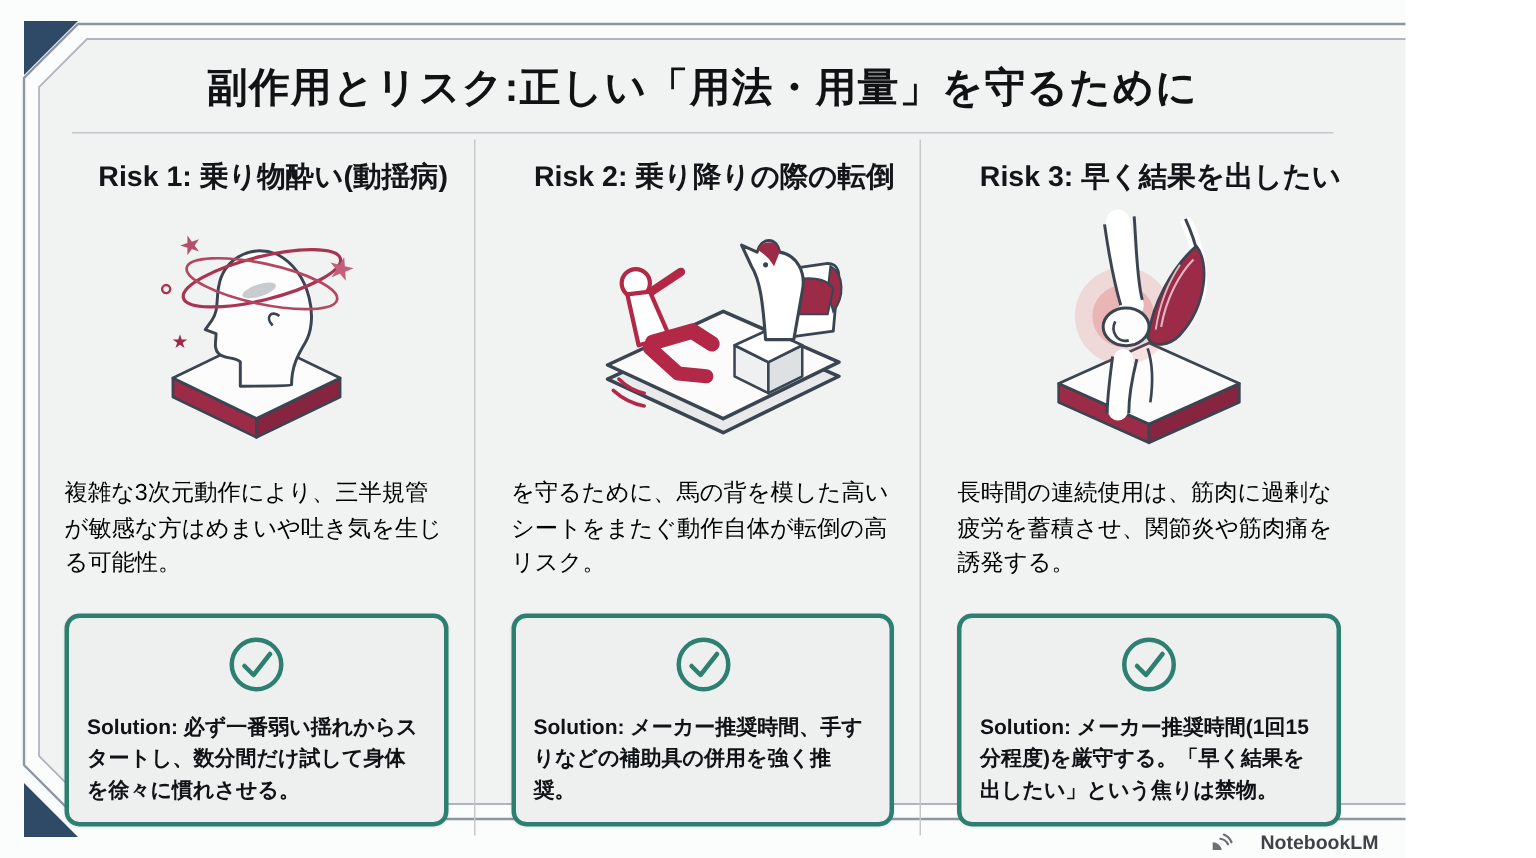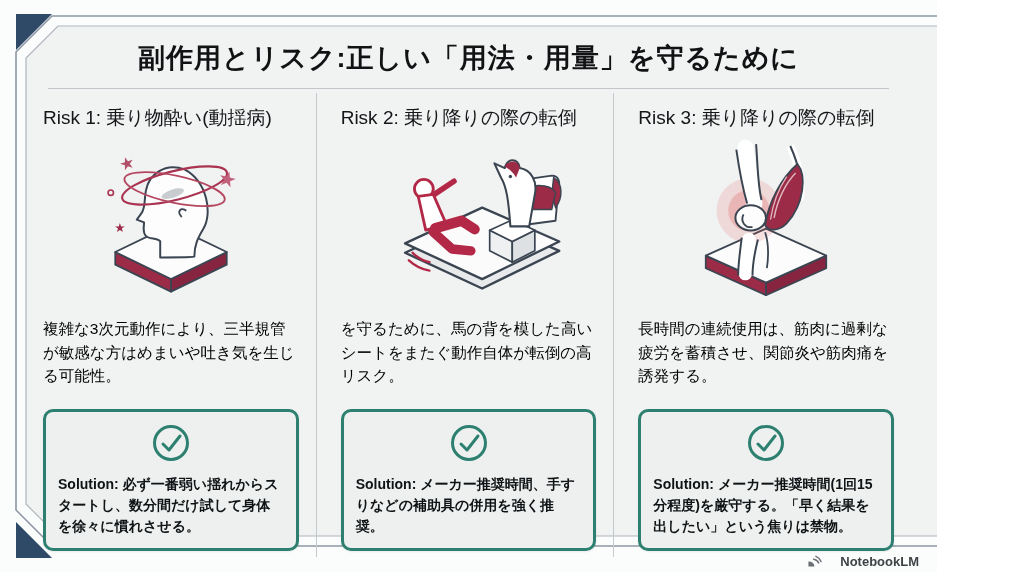--- a/index.html
+++ b/index.html
@@ -15,21 +15,21 @@
     z-index:1;display:flex;flex-direction:column;
   }
   .title{
     text-align:center;font-size:27px;font-weight:700;letter-spacing:1px;
     color:#101214;padding:14px 10px 10px;
   }
   .title-divider{border:none;border-top:1.5px solid #c3c7cb;margin:2px 22px 0;}
   .cols{flex:1;display:flex;margin-top:4px;}
   .col{flex:1;display:flex;flex-direction:column;padding:8px 17px 6px;min-width:0;}
   .col + .col{border-left:1px solid #c6c9cc;padding-left:24px;}
-  .col-header{font-size:19px;font-weight:400;text-align:left;color:#131518;padding:4px 0 2px;}
+  .col-header{font-size:19px;font-weight:700;text-align:right;color:#131518;padding:4px 0 2px;}
   .figure{height:168px;display:flex;align-items:center;justify-content:center;}
   .body-text{
     font-size:15.5px;font-weight:400;line-height:1.52;color:#000000;
     margin:16px 0 0;min-height:92px;
   }
   .solution-box{
     border:3px solid #2d8070;border-radius:10px;background:#edf0ef;
     padding:11px 12px;display:flex;align-items:center;gap:11px;
     box-shadow:0 1px 2px rgba(40,60,60,.08);
     flex-direction:column;
@@ -123,21 +123,21 @@
         <div class="solution-box">
           <svg class="check-icon" viewBox="0 0 40 40" width="40" height="40">
             <circle cx="20" cy="20" r="16.5" fill="none" stroke="#2d8070" stroke-width="3"></circle>
             <path d="M12 21 L18 27 L29 13" fill="none" stroke="#2d8070" stroke-width="3" stroke-linecap="round" stroke-linejoin="round"></path>
           </svg>
           <span class="solution-text">Solution: メーカー推奨時間、手すりなどの補助具の併用を強く推奨。</span>
         </div>
       </div>
 
       <div class="col">
-        <div class="col-header">Risk 3: 乗り降りの際の転倒</div>
+        <div class="col-header">Risk 3: 早く結果を出したい</div>
         <div class="figure">
           <svg viewBox="0 0 190 178" width="172" height="160">
             <polygon points="28,132 95,162 95,176 28,146" fill="#9b2b46" stroke="#3b4552" stroke-width="2" stroke-linejoin="round"></polygon>
             <polygon points="162,132 95,162 95,176 162,146" fill="#872540" stroke="#3b4552" stroke-width="2" stroke-linejoin="round"></polygon>
             <polygon points="95,102 162,132 95,162 28,132" fill="#fcfcfc" stroke="#3b4552" stroke-width="2" stroke-linejoin="round"></polygon>
             <circle cx="76" cy="82" r="36" fill="#e05252" opacity="0.16"></circle>
             <circle cx="76" cy="82" r="23" fill="#e05252" opacity="0.26"></circle>
 
             <path d="M72,12 C76,40 78,58 82,74" stroke="#fff" stroke-width="18" fill="none" stroke-linecap="round"></path>
             <path d="M62,14 C66,42 70,60 74,74" stroke="#3b4552" stroke-width="2.2" fill="none"></path>

